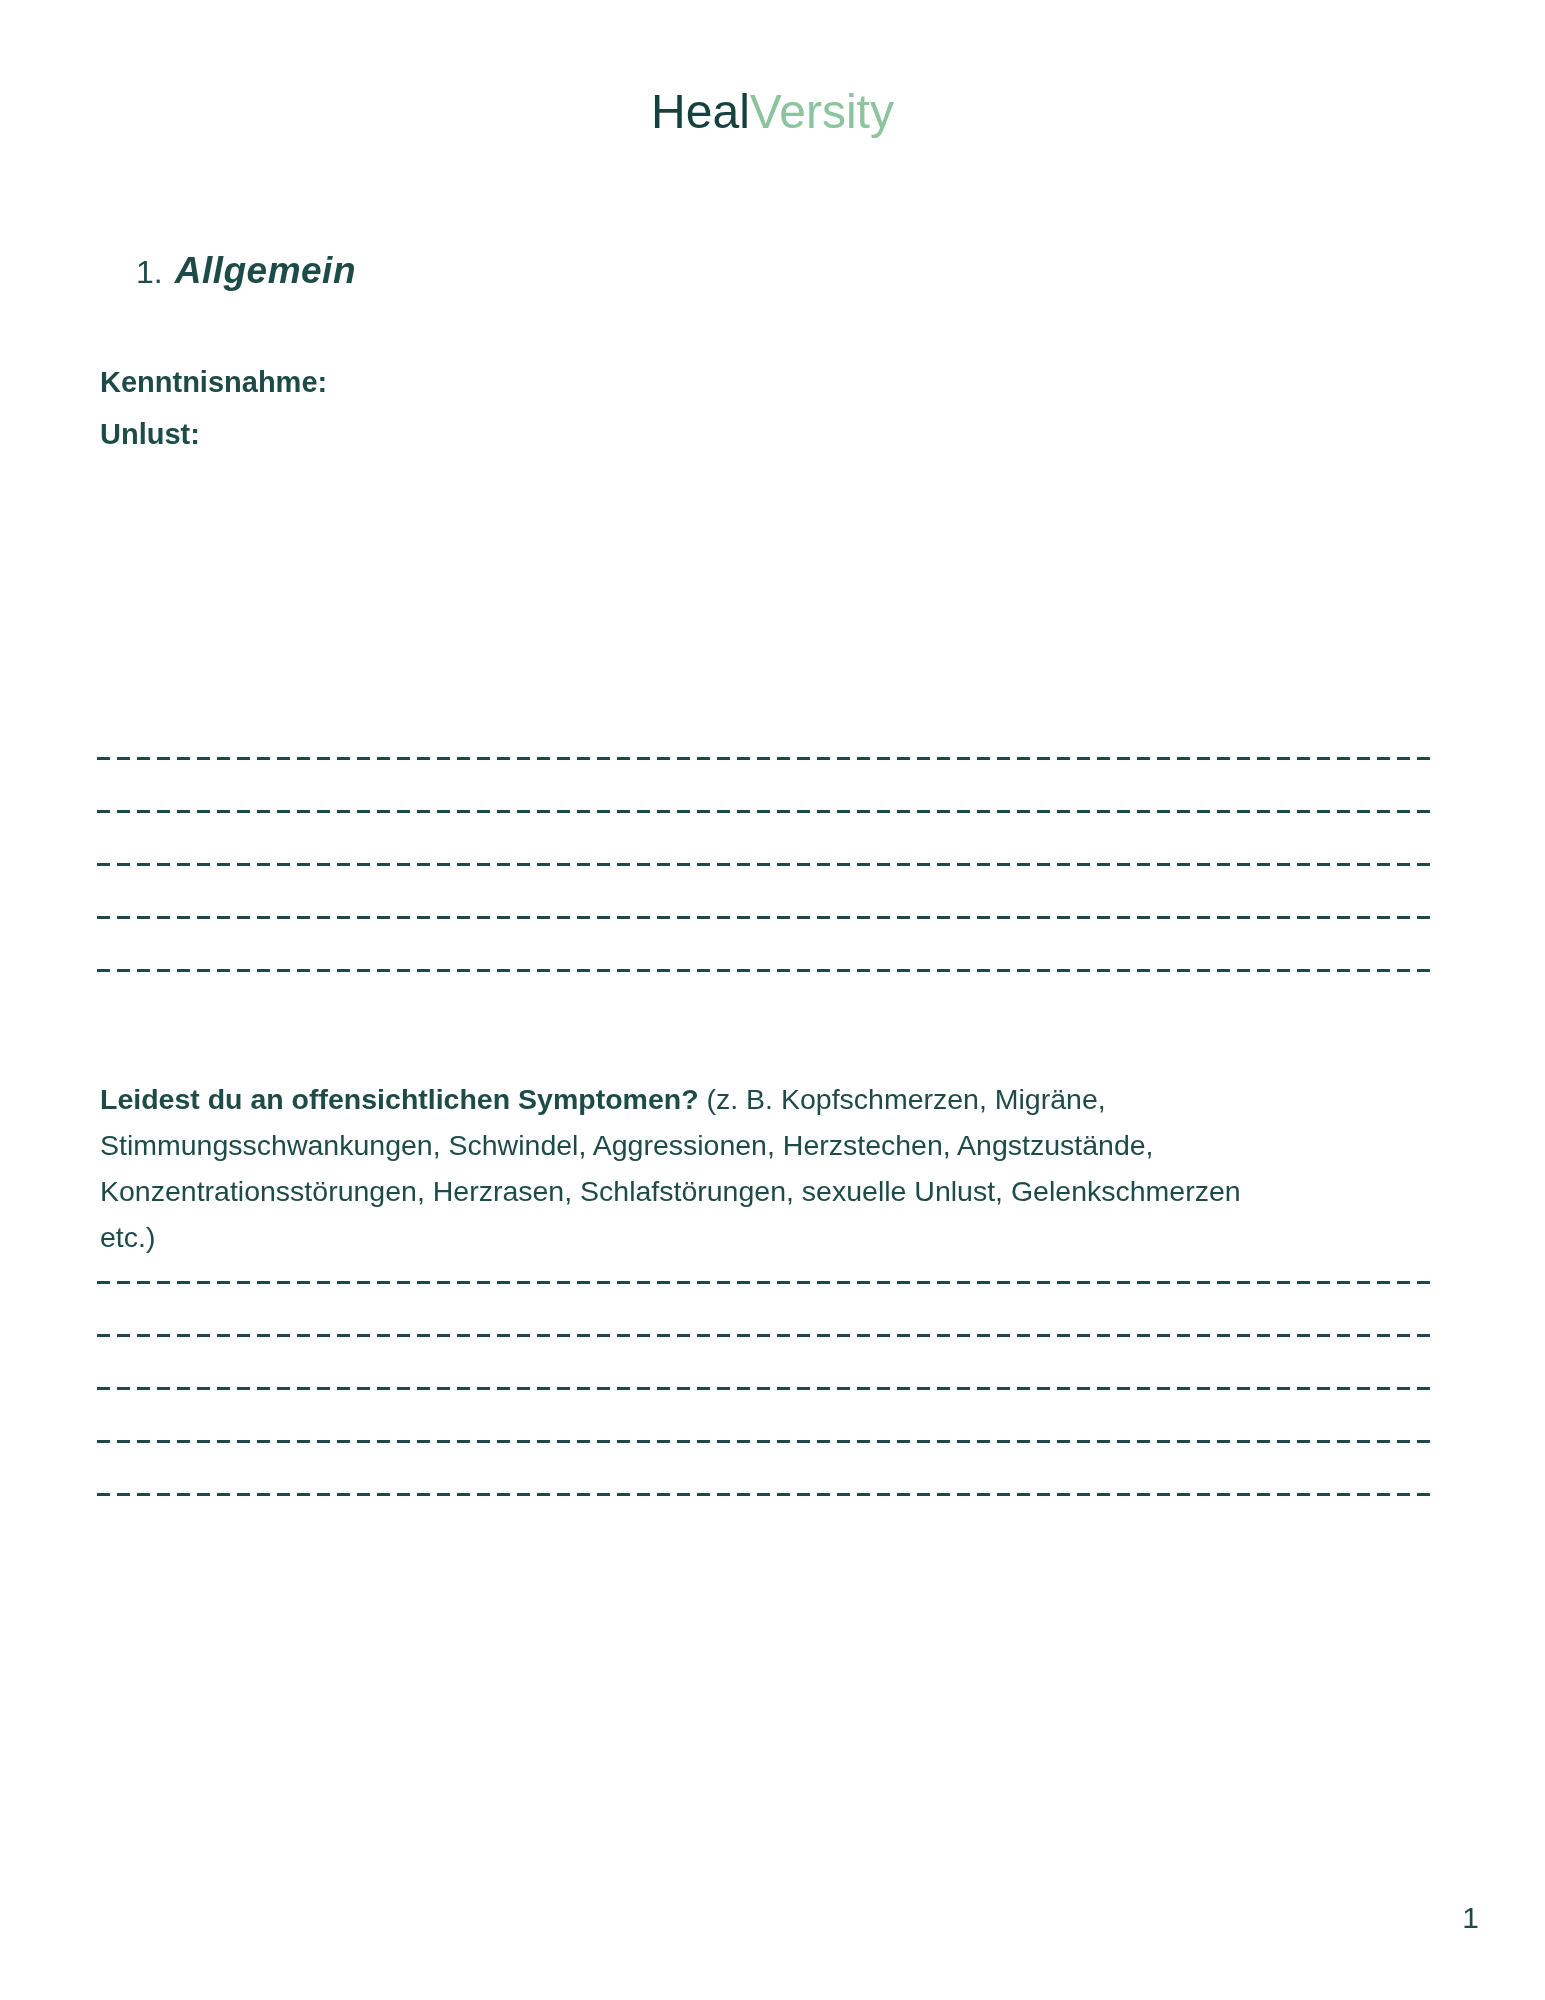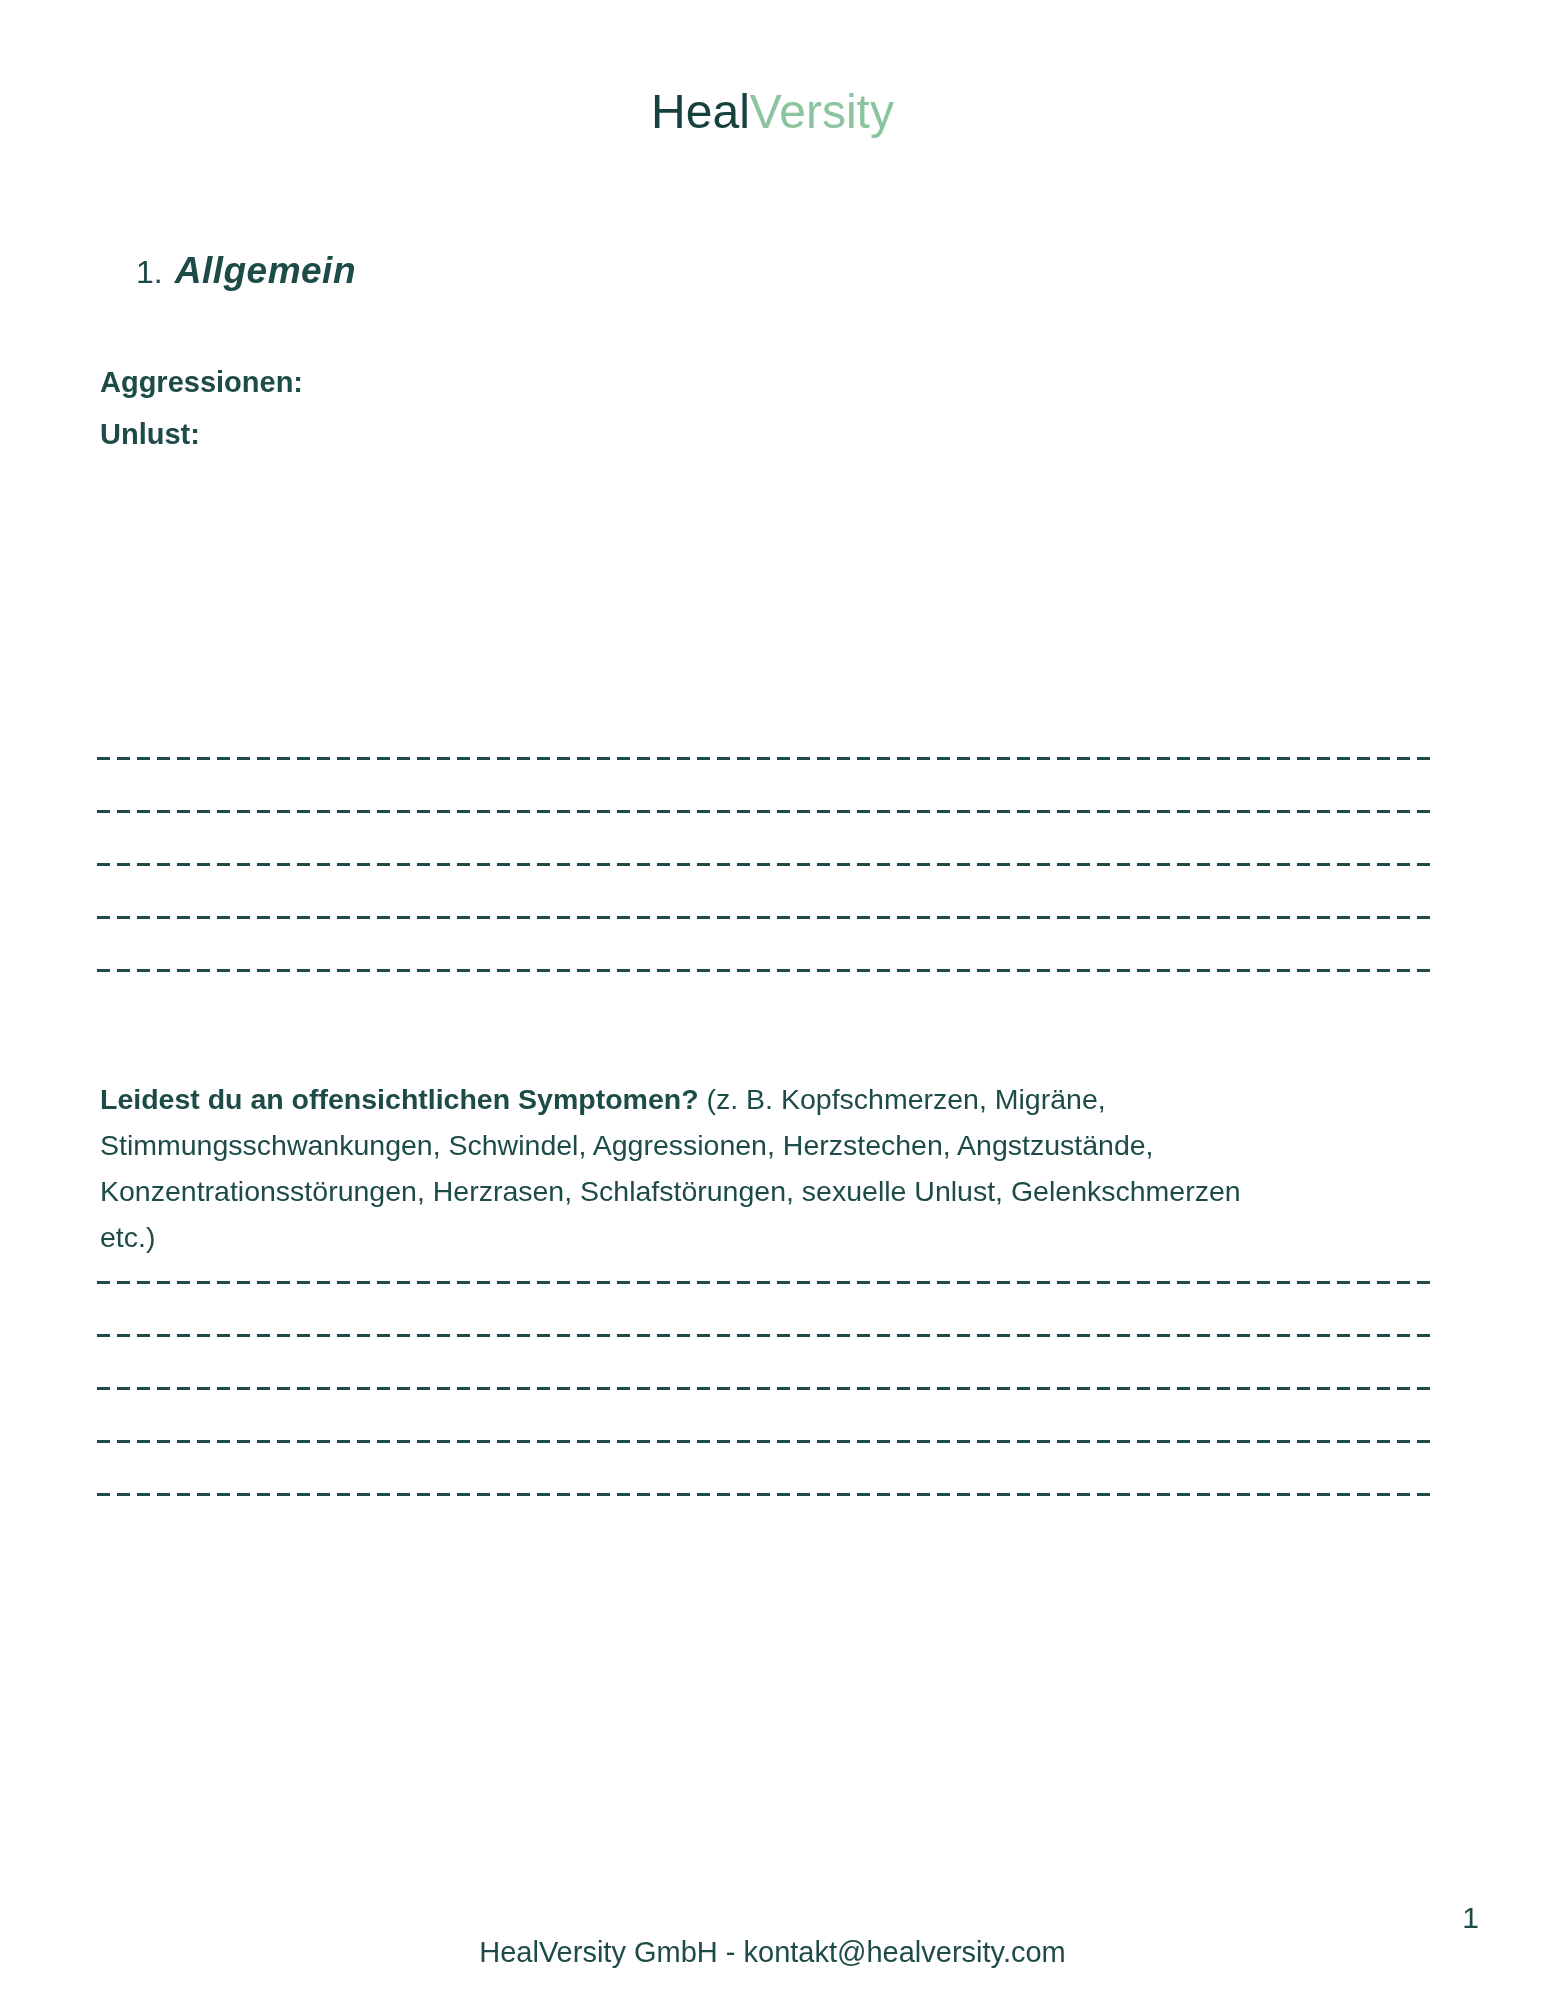--- a/index.html
+++ b/index.html
@@ -109,21 +109,21 @@
   <div class="logo">
     <span class="logo-heal">Heal</span><span class="logo-versity">Versity</span>
   </div>
 
   <div class="section-heading">
     <span class="section-number">1.</span>
     <span class="section-title">Allgemein</span>
   </div>
 
   <div class="fields">
-    <div class="field-label">Aggressionen:</div>
+    <div class="field-label">Kenntnisnahme:</div>
     <div class="field-label">Unlust:</div>
   </div>
 
 
   <div class="answer-lines a1">
       <div class="dash-line"></div>
       <div class="dash-line"></div>
       <div class="dash-line"></div>
       <div class="dash-line"></div>
       <div class="dash-line"></div>
@@ -139,15 +139,14 @@
   <div class="answer-lines a2">
       <div class="dash-line"></div>
       <div class="dash-line"></div>
       <div class="dash-line"></div>
       <div class="dash-line"></div>
       <div class="dash-line"></div>
     </div>
 
   <div class="page-number">1</div>
 
-  <div class="footer">HealVersity GmbH - kontakt@healversity.com</div>
 
 </div>
 
 </body></html>

